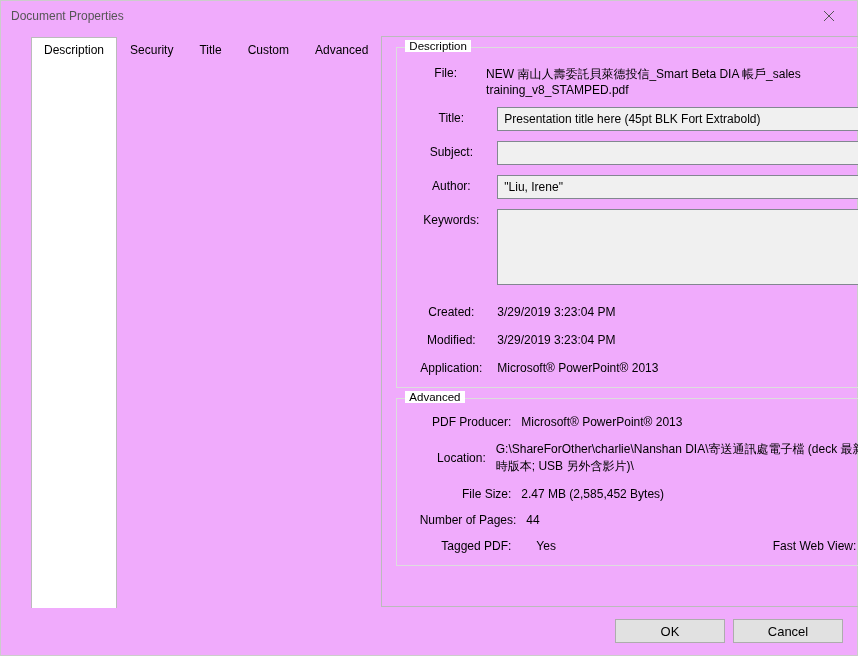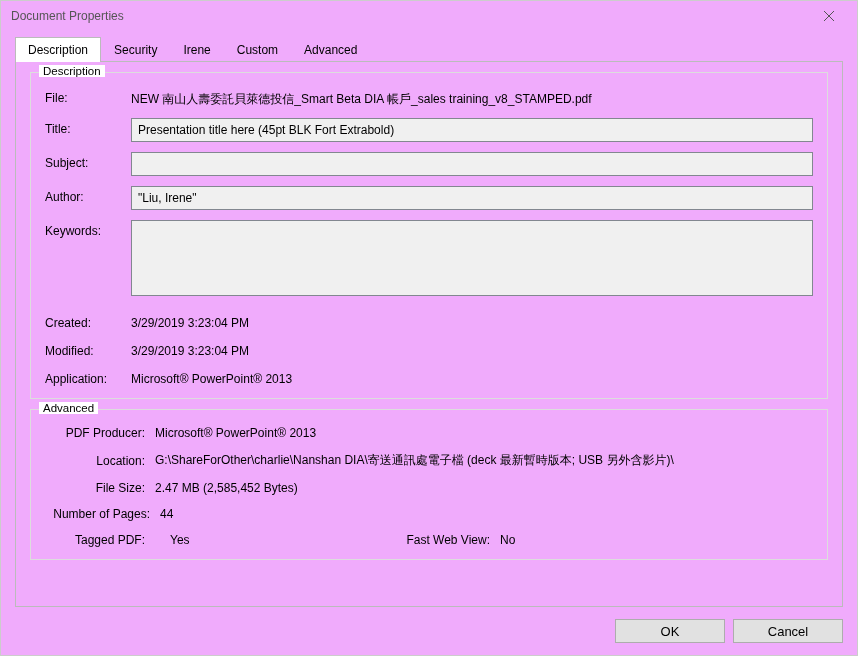--- a/index.html
+++ b/index.html
@@ -35,21 +35,22 @@
     display: flex;
     align-items: center;
     justify-content: center;
     color: #555;
   }
   .close-btn svg { width: 10px; height: 10px; }
   .body {
     flex: 1;
     padding: 5px 14px 0 14px;
     display: flex;
-    flex-direction: column;
+    flex-direction: row;
+    margin-left: 16px;
   }
   .tabs {
     display: flex;
     position: relative;
     z-index: 2;
   }
   .tab {
     padding: 5px 12px;
     border: 1px solid transparent;
     border-bottom: none;
@@ -84,21 +85,21 @@
     padding: 0 4px;
     font-size: 11.5px;
   }
   .row {
     display: flex;
     align-items: flex-start;
     margin-bottom: 10px;
   }
   .label {
     width: 86px;
-    text-align: left;
+    text-align: center;
     padding-right: 6px;
     padding-top: 4px;
     font-size: 12px;
   }
   .value-static {
     padding-top: 4px;
     font-size: 12px;
   }
   .input {
     flex: 1;
@@ -172,21 +173,21 @@
         <line x1="0" y1="0" x2="10" y2="10" stroke="#555" stroke-width="1"></line>
         <line x1="10" y1="0" x2="0" y2="10" stroke="#555" stroke-width="1"></line>
       </svg>
     </div>
   </div>
 
   <div class="body">
     <div class="tabs">
       <div class="tab active">Description</div>
       <div class="tab">Security</div>
-      <div class="tab">Irene</div>
+      <div class="tab">Title</div>
       <div class="tab">Custom</div>
       <div class="tab">Advanced</div>
     </div>
 
     <div class="panel">
 
       <div class="group">
         <div class="group-legend">Description</div>
 
         <div class="row">

